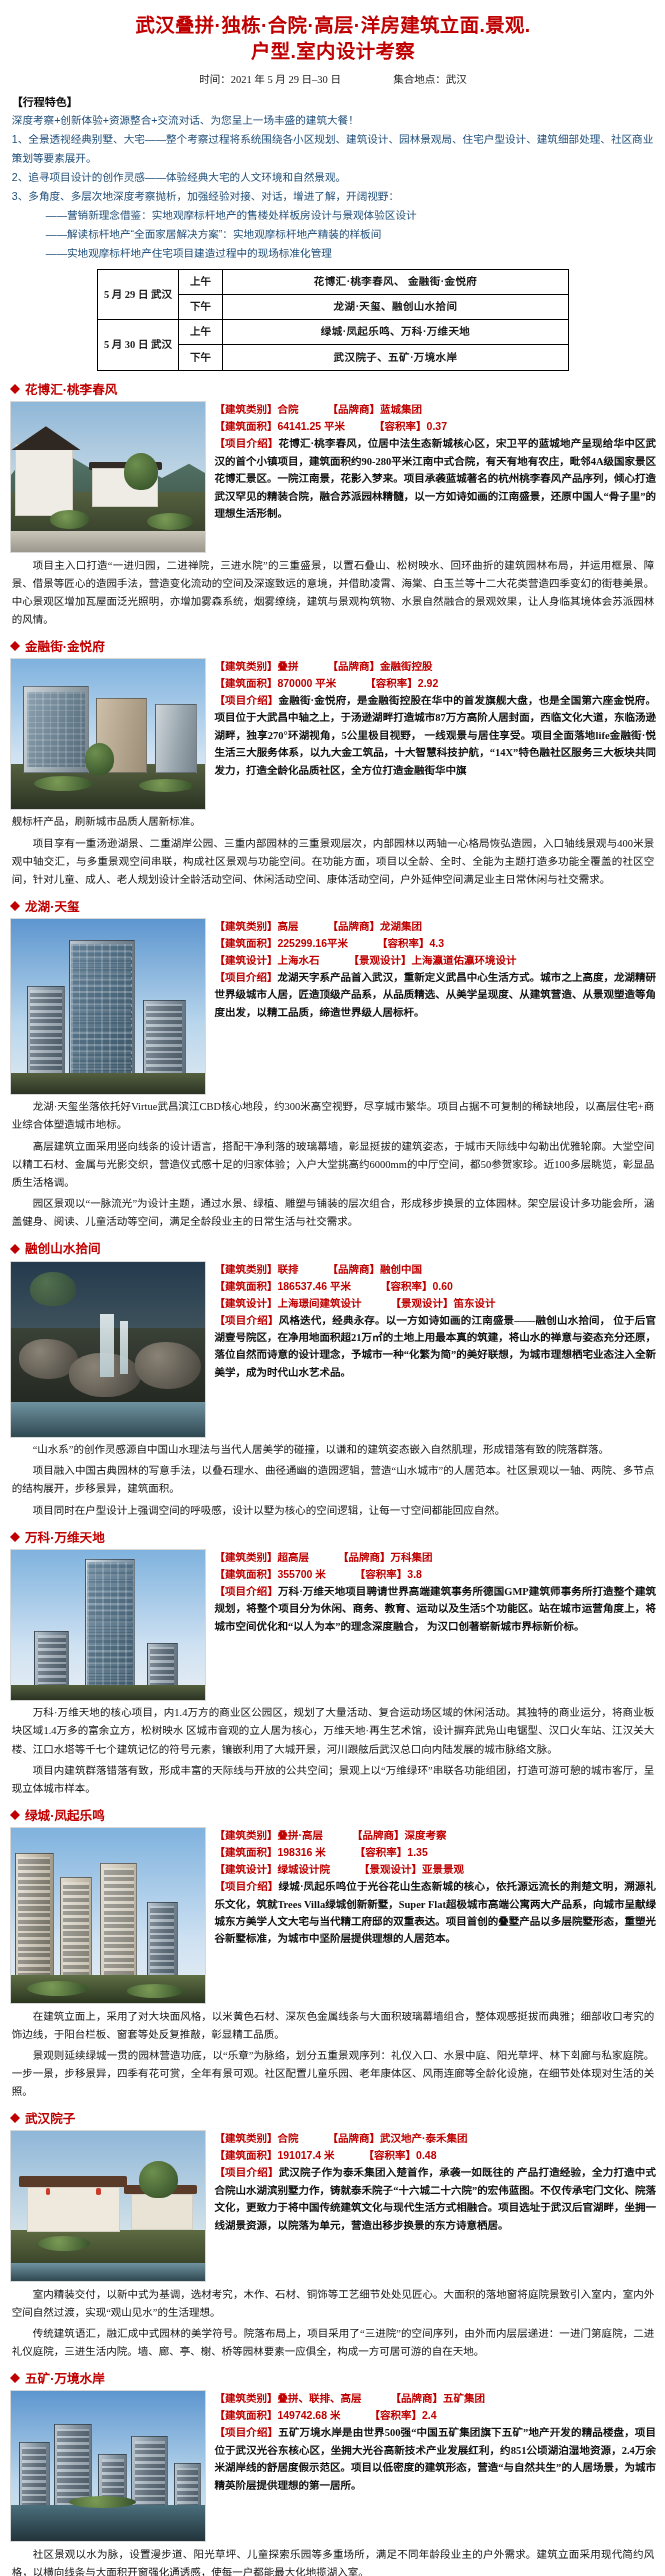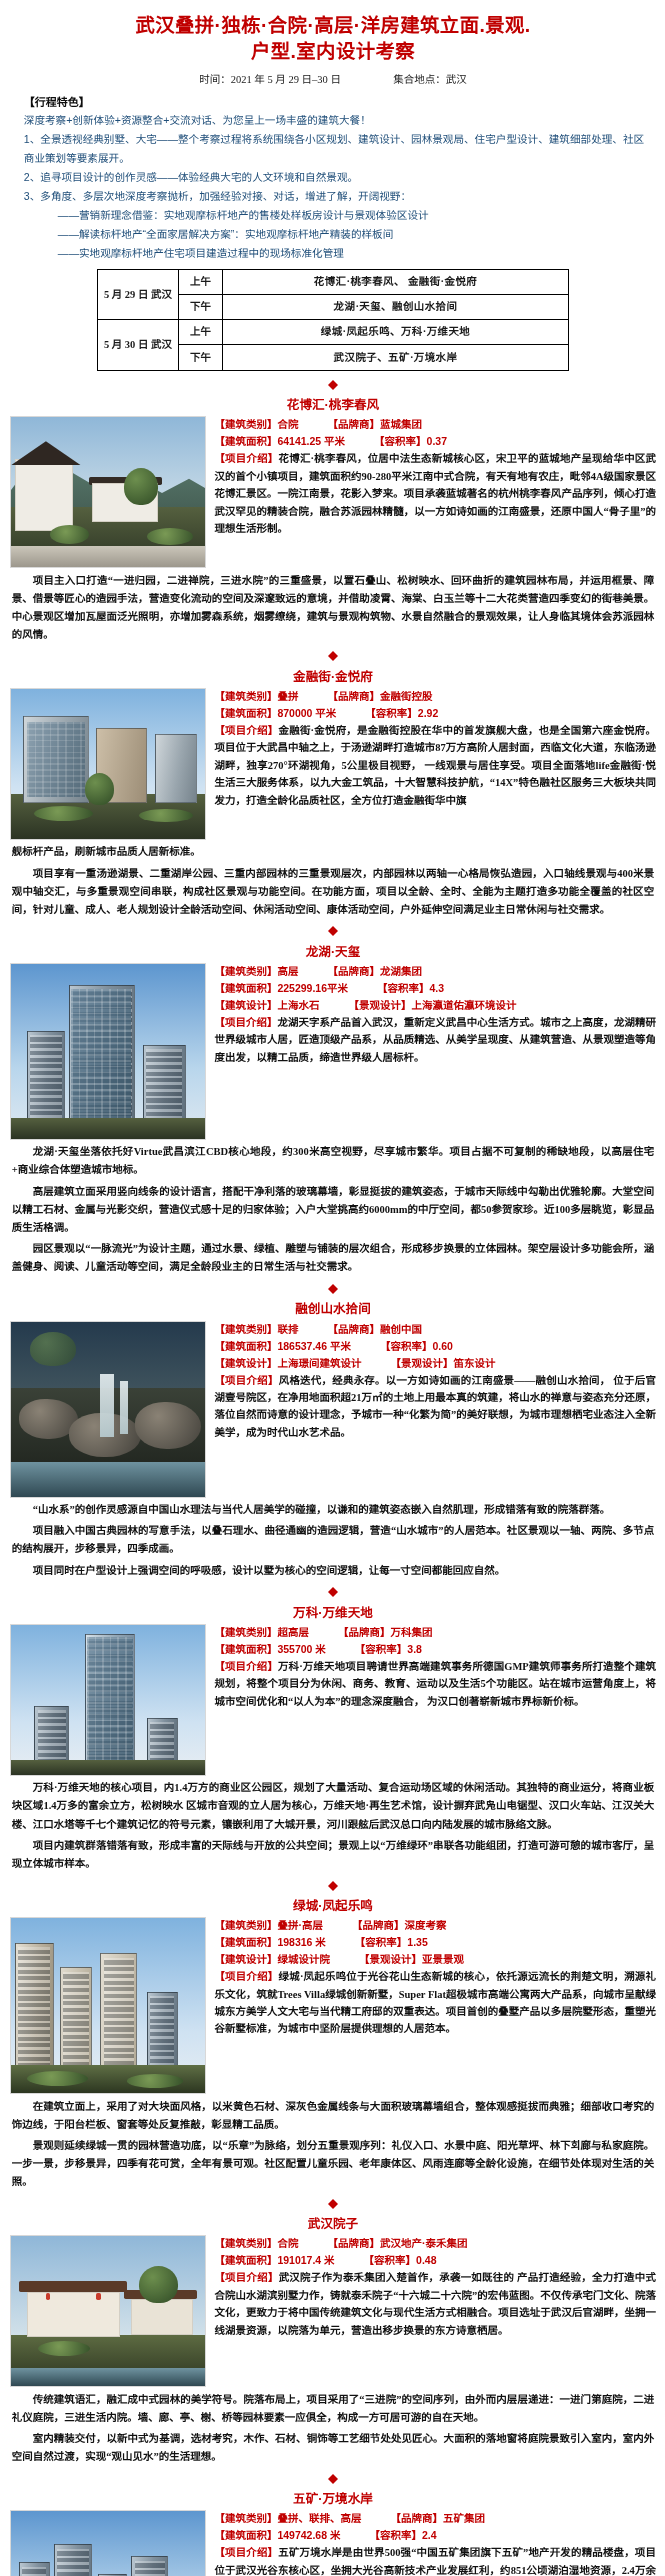--- a/index.html
+++ b/index.html
@@ -31,21 +31,21 @@
   .doc-meta {
     text-align: center;
     font-size: 10.5px;
     color: #1a1a1a;
     padding: 5px 0 3.4px 0;
     font-family: "Liberation Serif", serif;
   }
   .doc-meta .gap { display: inline-block; width: 47px; }
 
   
-  .intro { padding: 1.7px 11.8px 0 11.8px; margin-left: 12px; }
+  .intro { padding: 1.7px 11.8px 0 11.8px; }
   .sec-label {
     color: #0d0d0d;
     font-weight: bold;
     font-size: 11px;
     font-family: "Liberation Sans", sans-serif;
     margin: 1.7px 0 2.5px 0;
   }
   .intro-lead {
     color: #1f4e79;
     font-size: 10.6px;
@@ -92,21 +92,20 @@
   .proj { padding: 0 10px 1.7px 10px; margin-top: 3.4px; }
   .proj-title {
     color: #c00000;
     font-weight: bold;
     font-size: 12.6px;
     font-family: "Liberation Sans", sans-serif;
     margin: 5px 0 3.4px 0;
     display: flex;
     align-items: center;
     gap: 5px;
-    flex-direction: column;
   }
   .diamond {
     display: inline-block;
     width: 0; height: 0;
     border: 5px solid transparent;
     border-bottom-color: #c00000;
     position: relative;
     top: -4.2px;
   }
   .diamond::after {
@@ -145,21 +144,21 @@
     font-weight: bold;
     text-align: justify;
     color: #111;
     margin: 0;
   }
   .desc .tag { color: #c00000; font-weight: bold; }
 
   .para {
     font-size: 10.5px;
     line-height: 1.72;
-    font-weight: bold;
+    font-weight: normal;
     text-align: justify;
     color: #111;
     margin: 3.4px 0 0 0;
     text-indent: 2em;
     padding: 0 1.7px;
   }
   .para.noind { text-indent: 0; }
 
   
   .scene { width: 100%; height: 100%; position: relative; }
@@ -383,21 +382,21 @@
             </div>
           </div>
           <div class="proj-text">
             <div class="meta-line"><span class="k">【建筑类别】</span><span class="v">联排</span><span class="sp"></span><span class="k">【品牌商】</span><span class="v">融创中国</span></div>
             <div class="meta-line"><span class="k">【建筑面积】</span><span class="v">186537.46 平米</span><span class="sp"></span><span class="k">【容积率】</span><span class="v">0.60</span></div>
             <div class="meta-line"><span class="k">【建筑设计】</span><span class="v">上海璟间建筑设计</span><span class="sp"></span><span class="k">【景观设计】</span><span class="v">笛东设计</span></div>
             <p class="desc"><span class="tag">【项目介绍】</span><span>风格迭代，经典永存。以一方如诗如画的江南盛景——融创山水拾间， 位于后官湖壹号院区，在净用地面积超21万㎡的土地上用最本真的筑建，将山水的禅意与姿态充分还原，落位自然而诗意的设计理念，予城市一种“化繁为简”的美好联想，为城市理想栖宅业态注入全新美学，成为时代山水艺术品。</span></p>
           </div>
         </div>
         <p class="para">“山水系”的创作灵感源自中国山水理法与当代人居美学的碰撞，以谦和的建筑姿态嵌入自然肌理，形成错落有致的院落群落。</p>
-        <p class="para">项目融入中国古典园林的写意手法，以叠石理水、曲径通幽的造园逻辑，营造“山水城市”的人居范本。社区景观以一轴、两院、多节点的结构展开，步移景异，四季成画。</p>
+        <p class="para">项目融入中国古典园林的写意手法，以叠石理水、曲径通幽的造园逻辑，营造“山水城市”的人居范本。社区景观以一轴、两院、多节点的结构展开，步移景异，建筑面积。</p>
         <p class="para">项目同时在户型设计上强调空间的呼吸感，设计以墅为核心的空间逻辑，让每一寸空间都能回应自然。</p>
       </div>
       <div class="proj">
         <div class="proj-title">
           <span class="diamond"></span>
           <span>万科·万维天地</span>
         </div>
         <div class="proj-body">
           <div class="proj-photo" style="height: 152px;">
             <div class="scene">
@@ -469,22 +468,22 @@
       <div class="pool" style="left:0;bottom:0;width:100%;height:12%"></div>
               <div class="wm" style="left: 12%; top: 40%;"></div>
             </div>
           </div>
           <div class="proj-text">
             <div class="meta-line"><span class="k">【建筑类别】</span><span class="v">合院</span><span class="sp"></span><span class="k">【品牌商】</span><span class="v">武汉地产·泰禾集团</span></div>
             <div class="meta-line"><span class="k">【建筑面积】</span><span class="v">191017.4 米</span><span class="sp"></span><span class="k">【容积率】</span><span class="v">0.48</span></div>
             <p class="desc"><span class="tag">【项目介绍】</span><span>武汉院子作为泰禾集团入楚首作，承袭一如既往的 产品打造经验，全力打造中式合院山水湖滨别墅力作，铸就泰禾院子“十六城二十六院”的宏伟蓝图。不仅传承宅门文化、院落文化，更致力于将中国传统建筑文化与现代生活方式相融合。项目选址于武汉后官湖畔，坐拥一线湖景资源，以院落为单元，营造出移步换景的东方诗意栖居。</span></p>
           </div>
         </div>
+        <p class="para">室内精装交付，以新中式为基调，选材考究，木作、石材、铜饰等工艺细节处处见匠心。大面积的落地窗将庭院景致引入室内，室内外空间自然过渡，实现“观山见水”的生活理想。</p>
         <p class="para">传统建筑语汇，融汇成中式园林的美学符号。院落布局上，项目采用了“三进院”的空间序列，由外而内层层递进：一进门第庭院，二进礼仪庭院，三进生活内院。墙、廊、亭、榭、桥等园林要素一应俱全，构成一方可居可游的自在天地。</p>
-        <p class="para">室内精装交付，以新中式为基调，选材考究，木作、石材、铜饰等工艺细节处处见匠心。大面积的落地窗将庭院景致引入室内，室内外空间自然过渡，实现“观山见水”的生活理想。</p>
       </div>
       <div class="proj">
         <div class="proj-title">
           <span class="diamond"></span>
           <span>五矿·万境水岸</span>
         </div>
         <div class="proj-body">
           <div class="proj-photo" style="height: 152px;">
             <div class="scene">
               <div class="sky s-blue2"></div>

